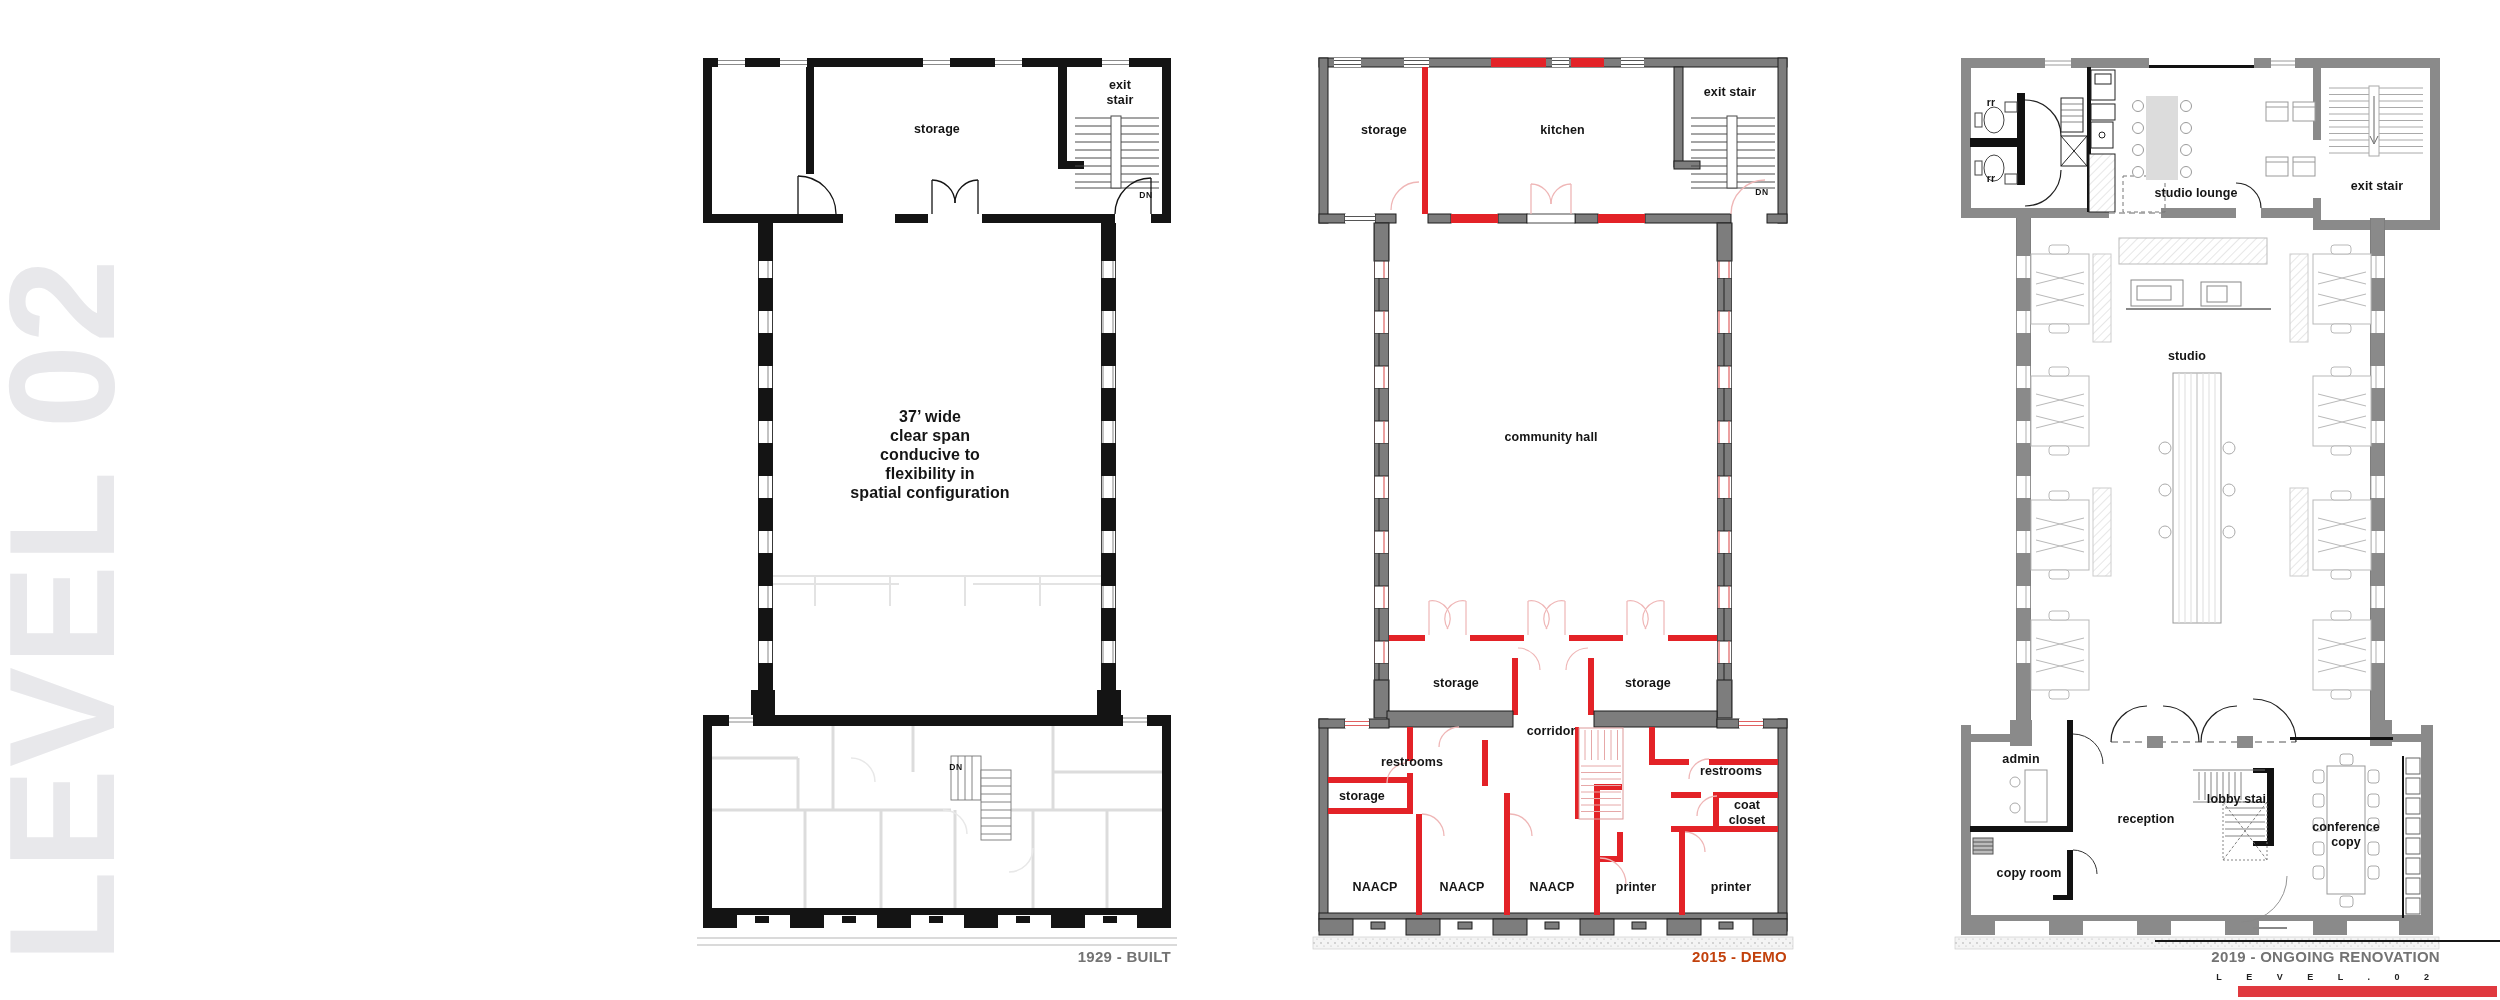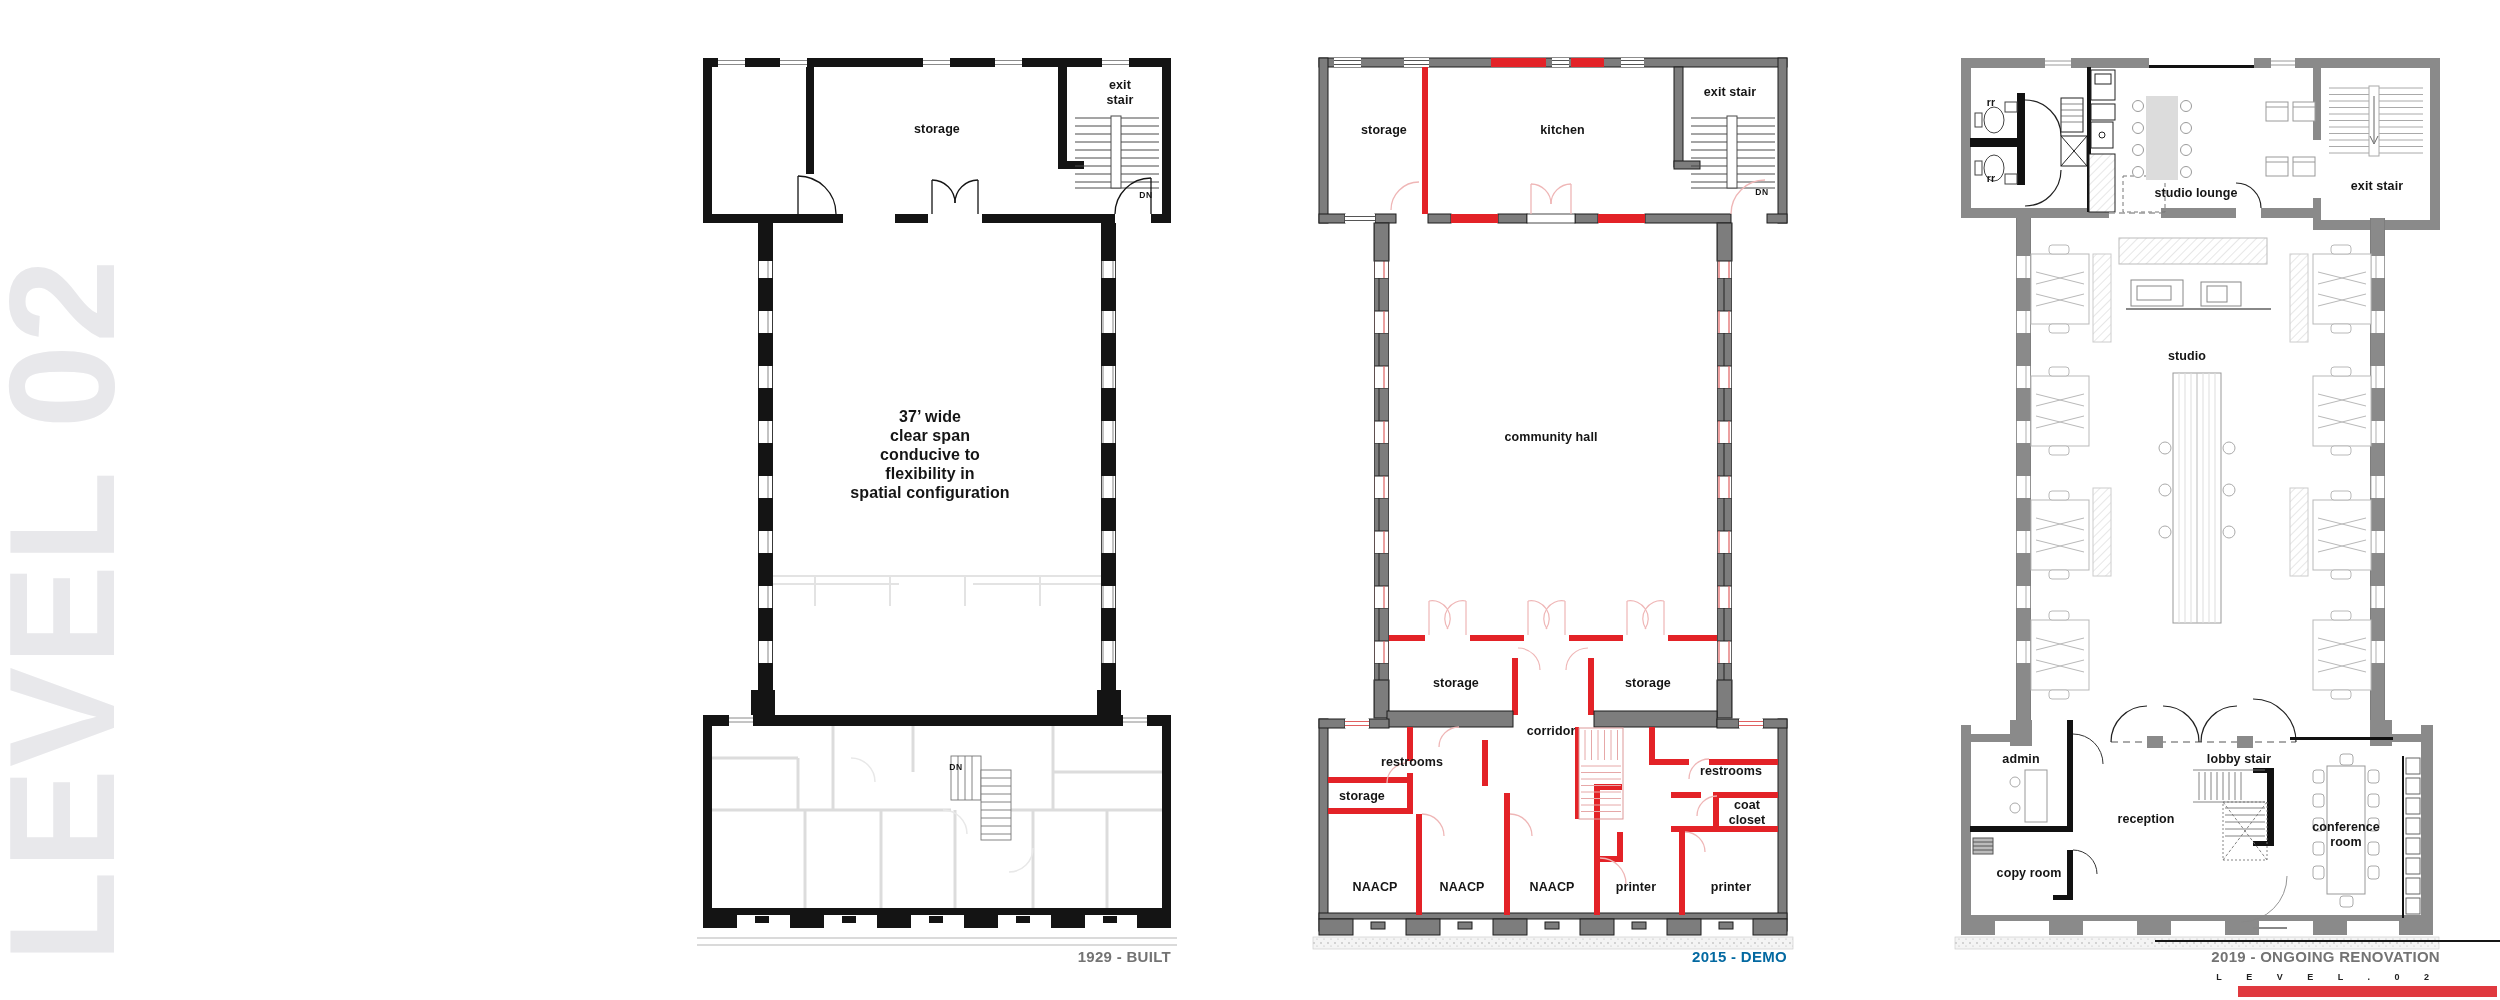--- a/index.html
+++ b/index.html
@@ -11,21 +11,21 @@
   .plan{position:absolute;top:58px;}
   .plan svg{position:absolute;left:0;top:0;overflow:visible;}
   .lbl{position:absolute;transform:translate(-50%,-50%);
        font-weight:bold;font-size:12.5px;line-height:1.2;color:#151515;
        white-space:pre-line;text-align:center;letter-spacing:.1px;}
   .lbl.sm{font-size:8.5px;letter-spacing:.5px;padding-left:20px;}
   .lbl.xs{font-size:10.5px;}
   .lbl.note{font-size:16px;line-height:1.18;}
   .caption{position:absolute;width:320px;text-align:right;font-weight:bold;font-size:15px;
            color:#737373;letter-spacing:.3px;}
-  .caption.red{color:#0369a1;}
+  .caption.red{color:#c2410c;}
   .sheet-line{position:absolute;left:2155px;top:940px;width:345px;height:2px;background:#161616;}
   .sheet-label{position:absolute;left:2140px;top:972px;width:300px;text-align:right;
                font-weight:bold;font-size:9px;letter-spacing:11px;color:#222;}
   .sheet-bar{position:absolute;left:2238px;top:986px;width:259px;height:11px;background:#e0393f;}
 </style>
 </head>
 <body>
 
 <div class="canvas">
 
@@ -714,24 +714,24 @@
         <rect x="445" y="820" width="14" height="16" stroke="#666"></rect>
           <rect x="445" y="840" width="14" height="16" stroke="#666"></rect>
       </g>
     </svg>
     <div class="lbl xs" style="left:30px;top:44px;">rr</div>
     <div class="lbl xs" style="left:30px;top:120px;">rr</div>
     <div class="lbl" style="left:235px;top:135px;">studio lounge</div>
     <div class="lbl" style="left:416px;top:128px;">exit stair</div>
     <div class="lbl" style="left:226px;top:298px;">studio</div>
     <div class="lbl" style="left:60px;top:701px;">admin</div>
-    <div class="lbl" style="left:278px;top:701px;">lobby stair</div>
+    <div class="lbl" style="left:278px;top:741px;">lobby stair</div>
     <div class="lbl" style="left:162px;top:761px;margin-left:23px;">reception</div>
     <div class="lbl" style="left:385px;top:777px;">conference
-room</div>
+copy</div>
     <div class="lbl" style="left:68px;top:815px;">copy room</div>
   </div>
 
   <div class="caption" style="left:851px;top:948px;">1929 - BUILT</div>
   <div class="caption red" style="left:1467px;top:948px;">2015 - DEMO</div>
   <div class="caption" style="left:2120px;top:948px;">2019 - ONGOING RENOVATION</div>
 
   <div class="sheet-line"></div>
   <div class="sheet-label">L E V E L . 0 2</div>
   <div class="sheet-bar"></div>

